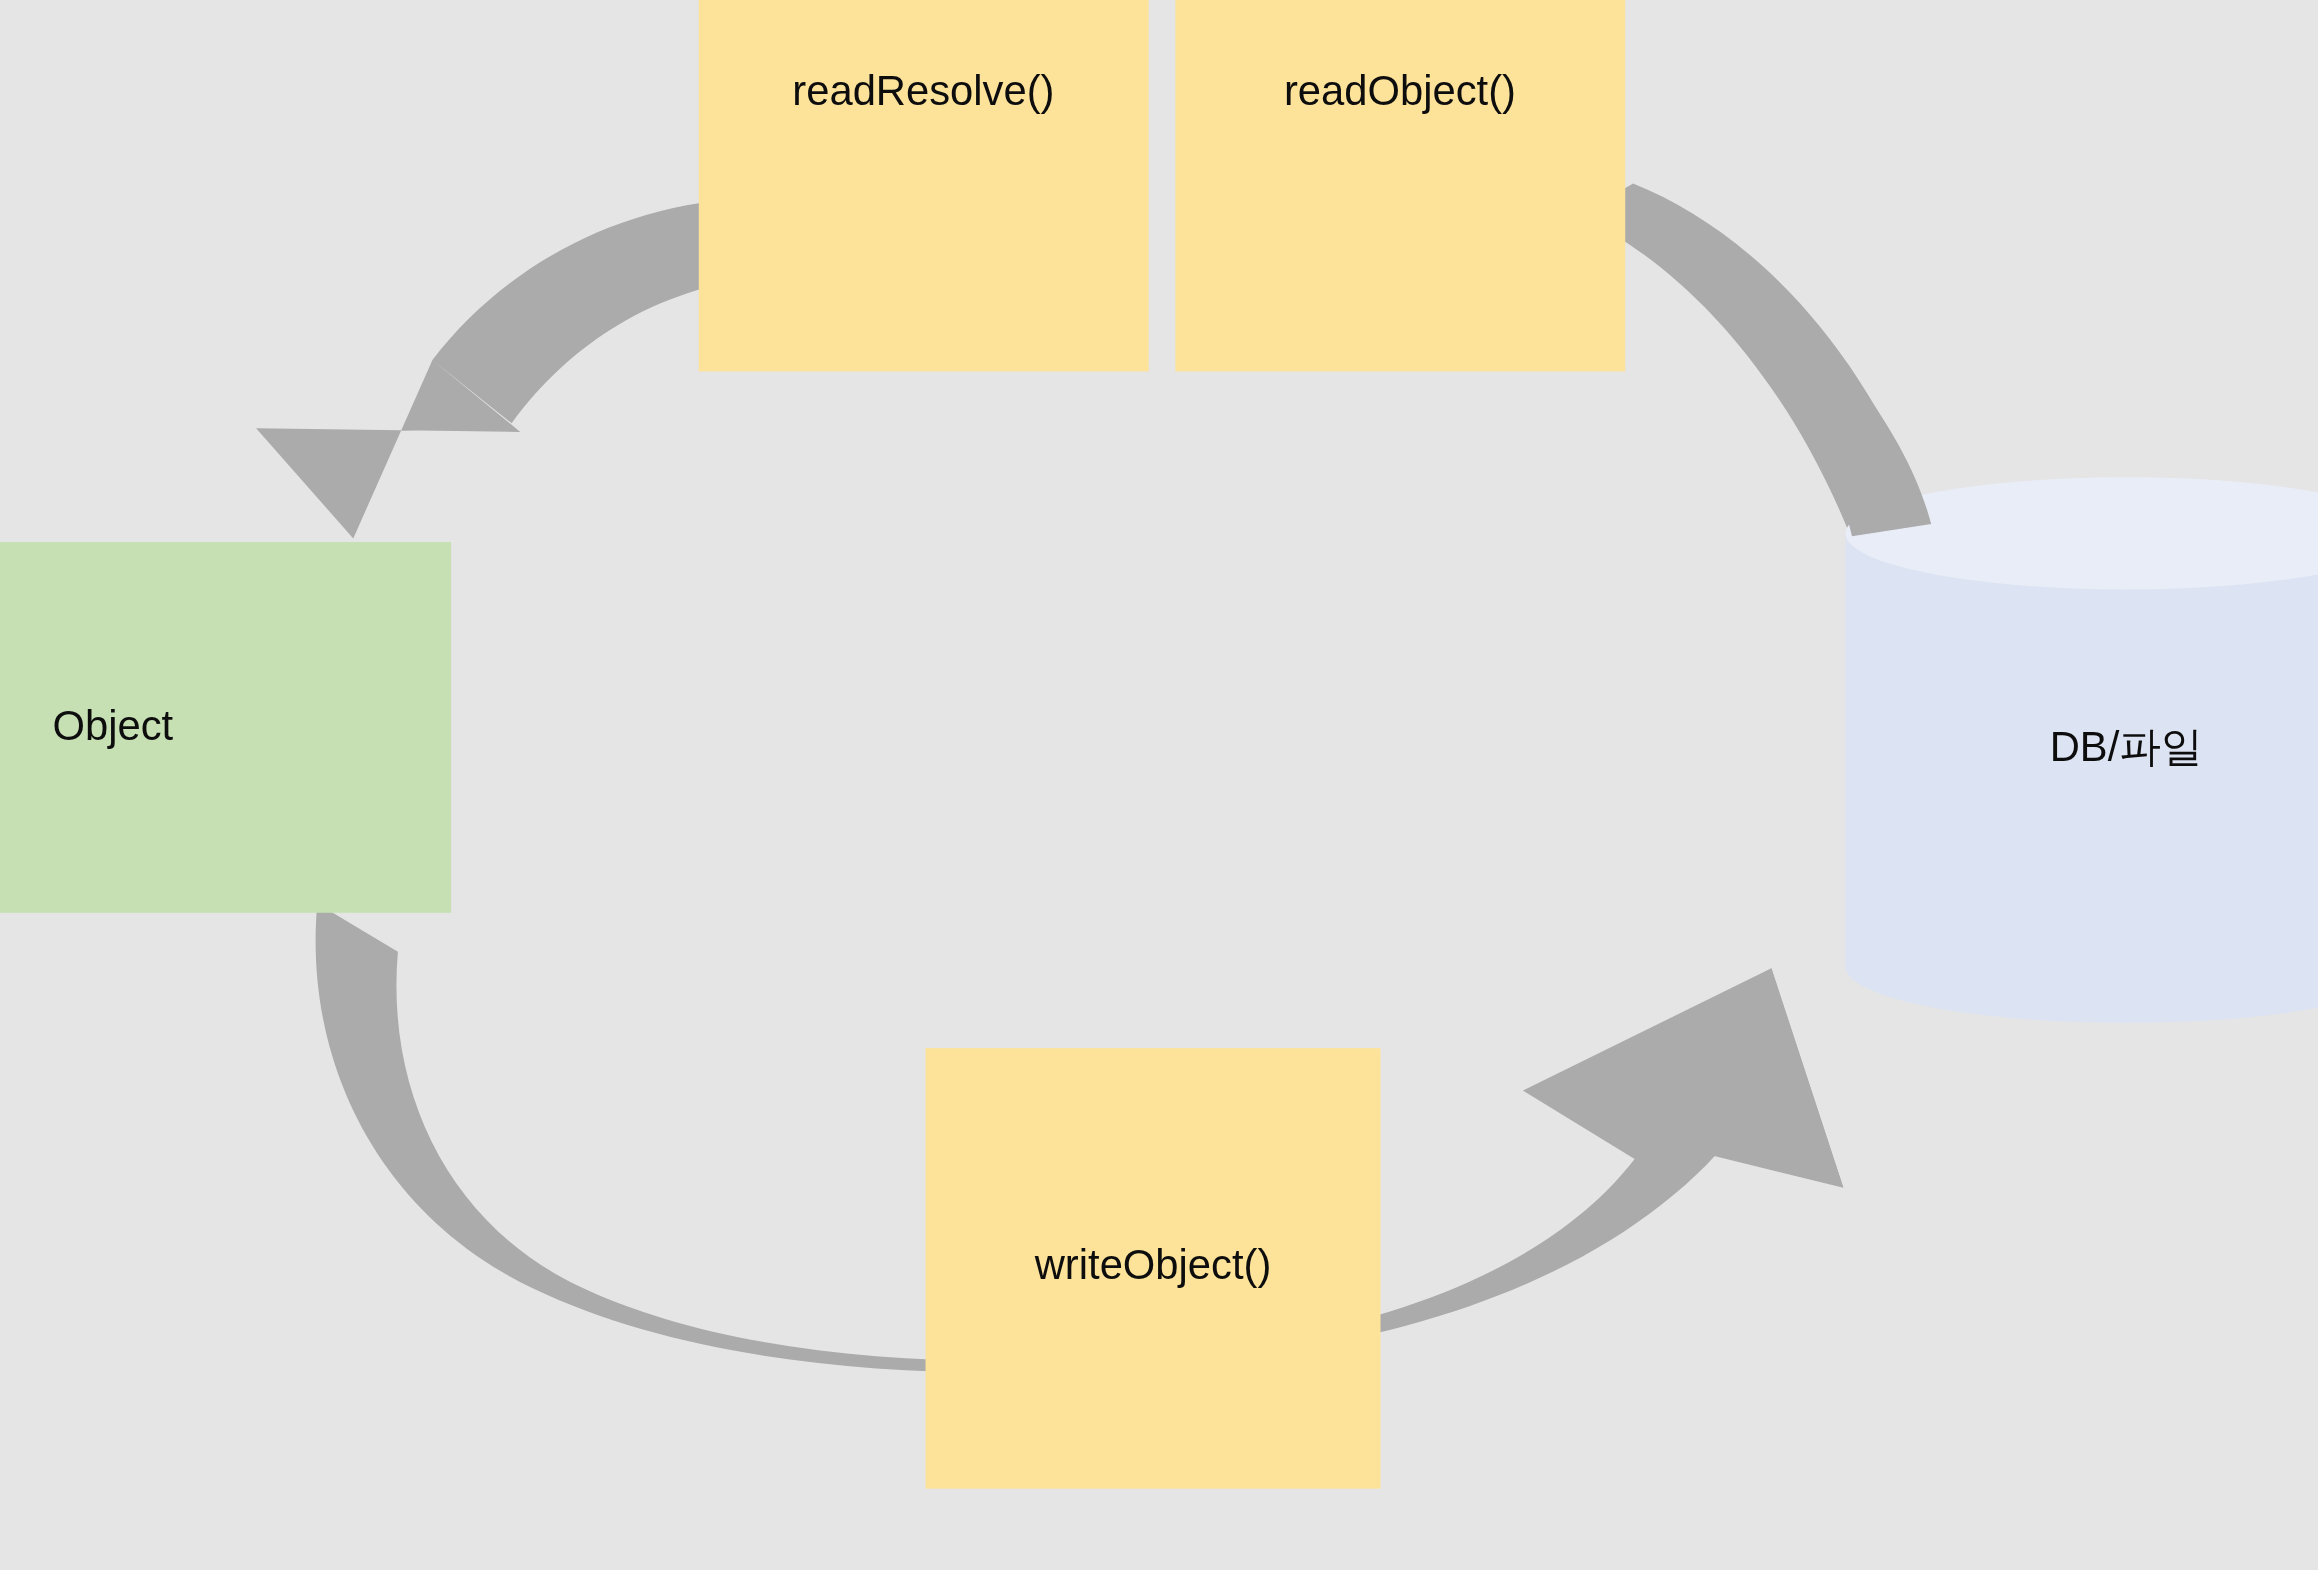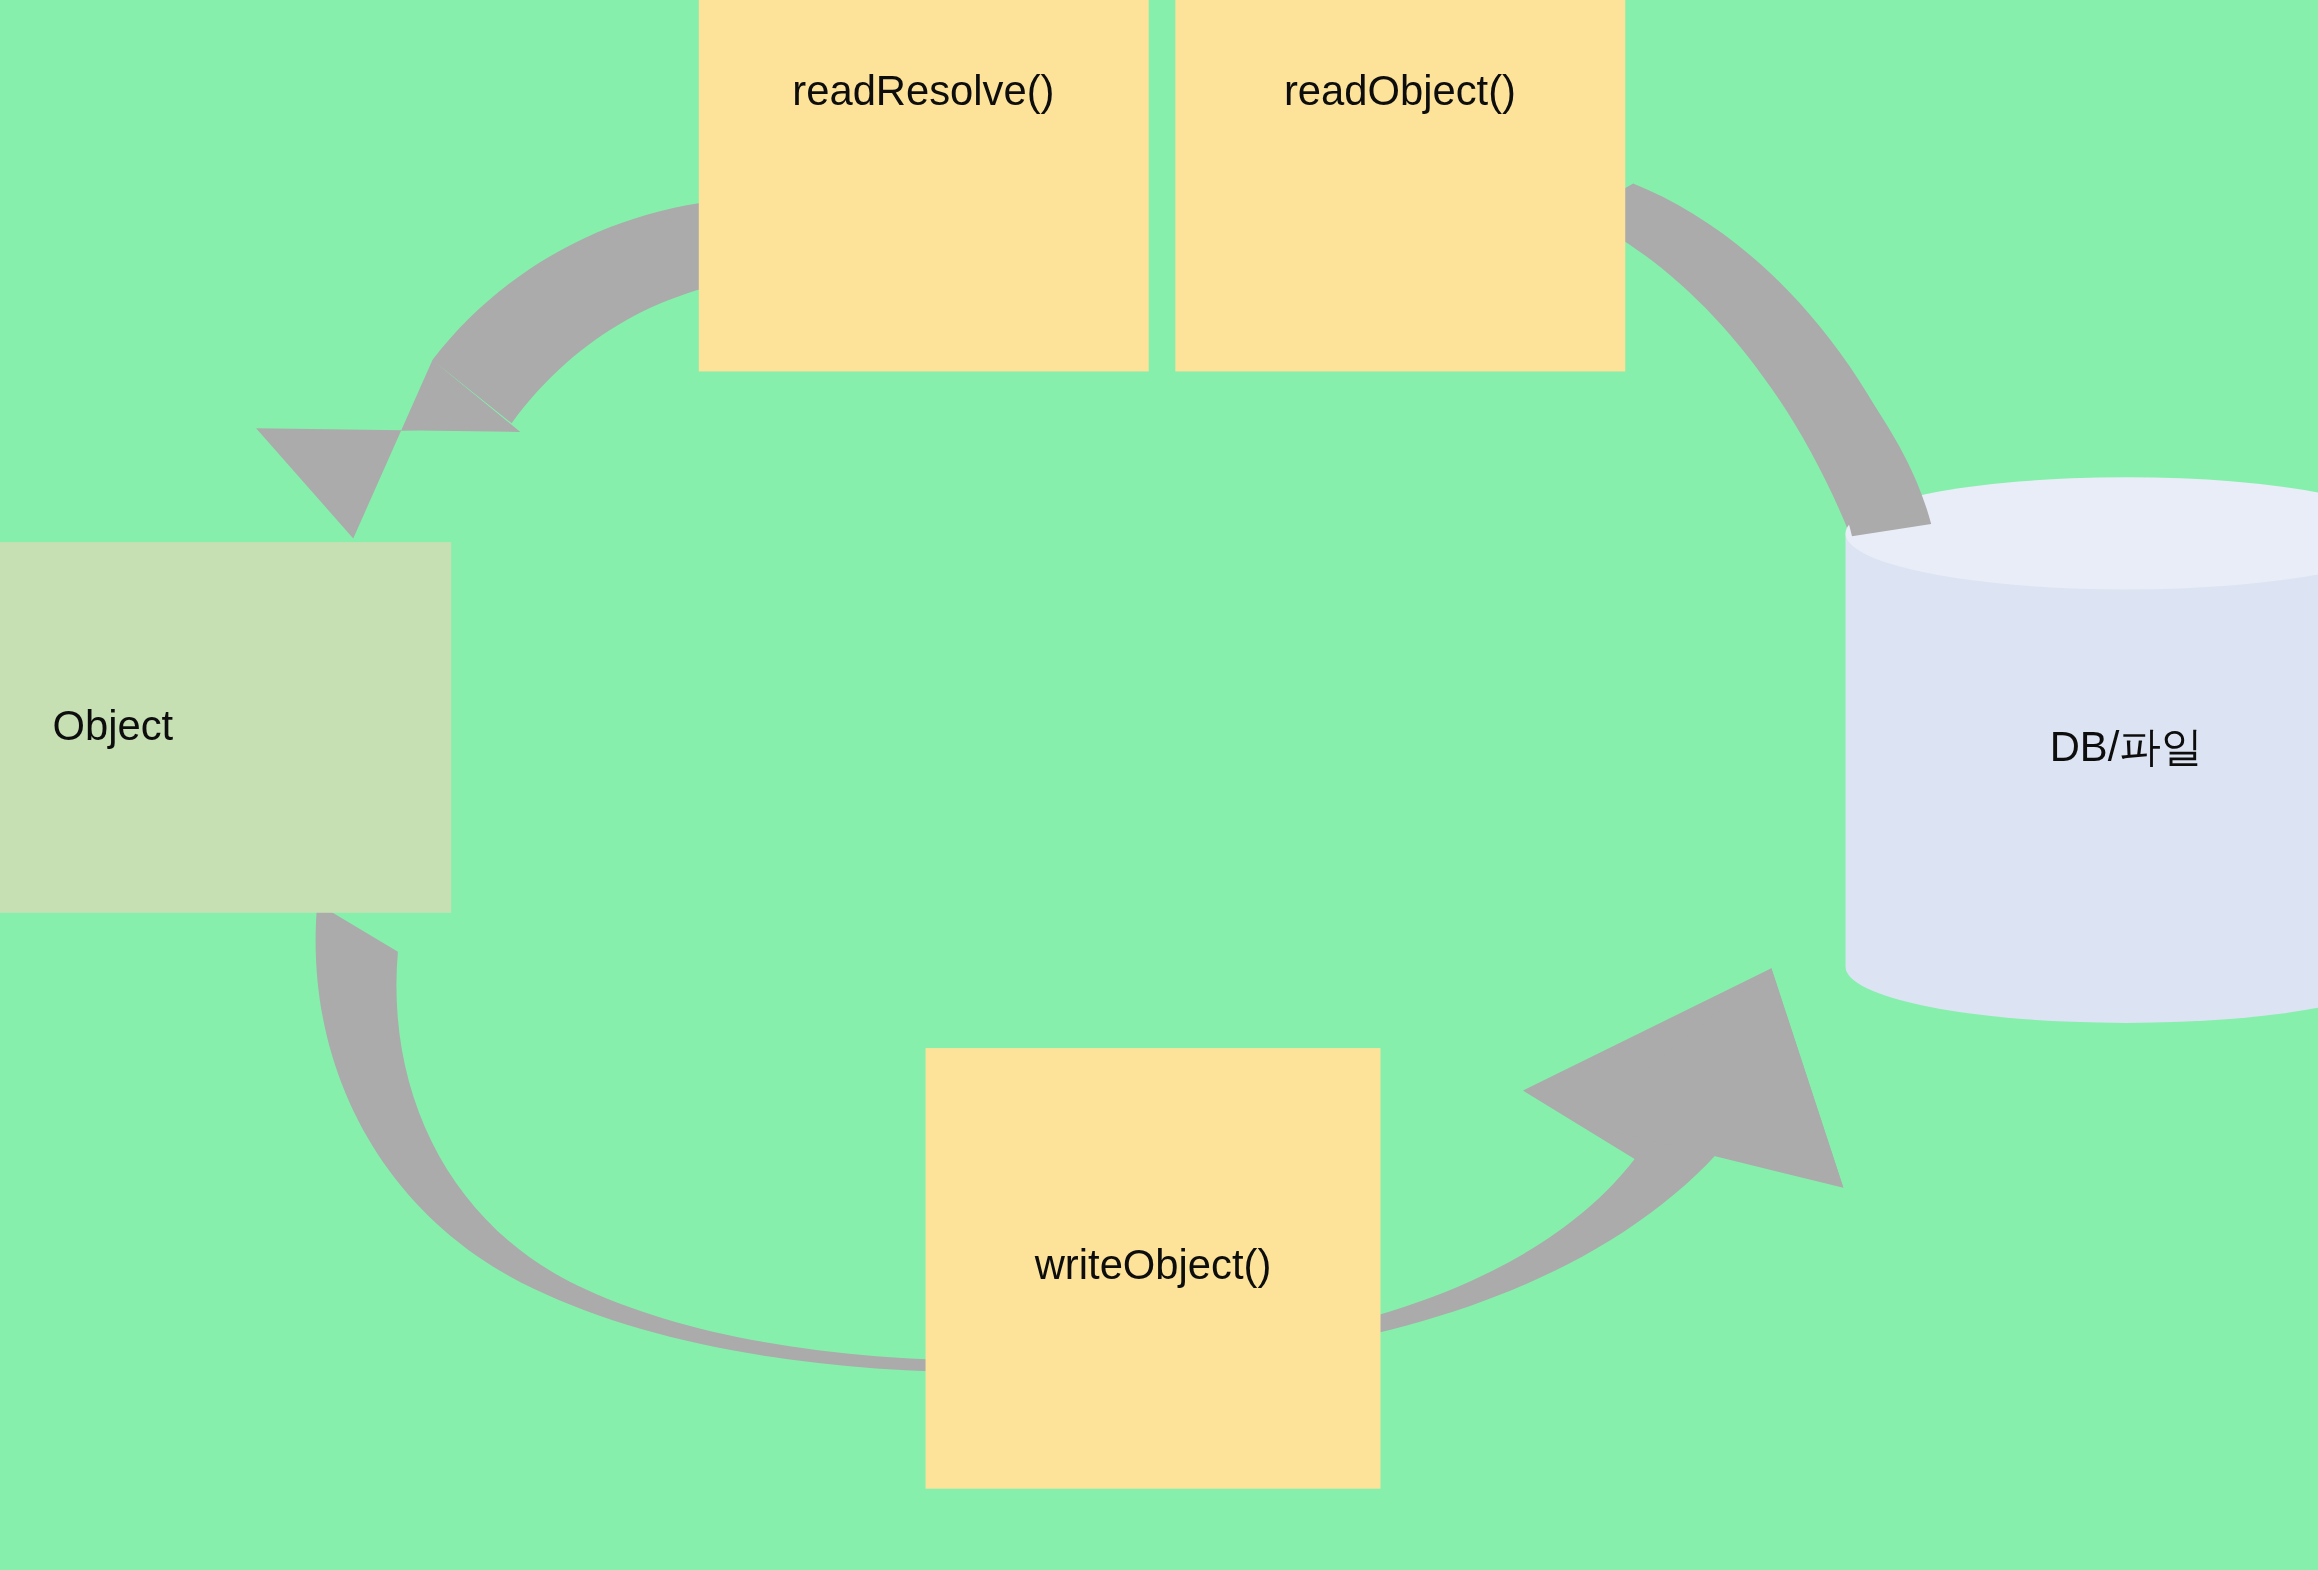--- a/index.html
+++ b/index.html
@@ -4,21 +4,21 @@
 <style>
   html, body {
     margin: 0;
     padding: 0;
     background: #000000;
   }
   #stage {
     position: relative;
     width: 2319px;
     height: 1570px;
-    background: #86efac;
+    background: #e5e5e5;
     overflow: hidden;
     font-family: "Liberation Sans", "DejaVu Sans", sans-serif;
   }
   #diagram-svg {
     position: absolute;
     left: 0;
     top: 0;
     width: 2319px;
     height: 1570px;
     display: block;

